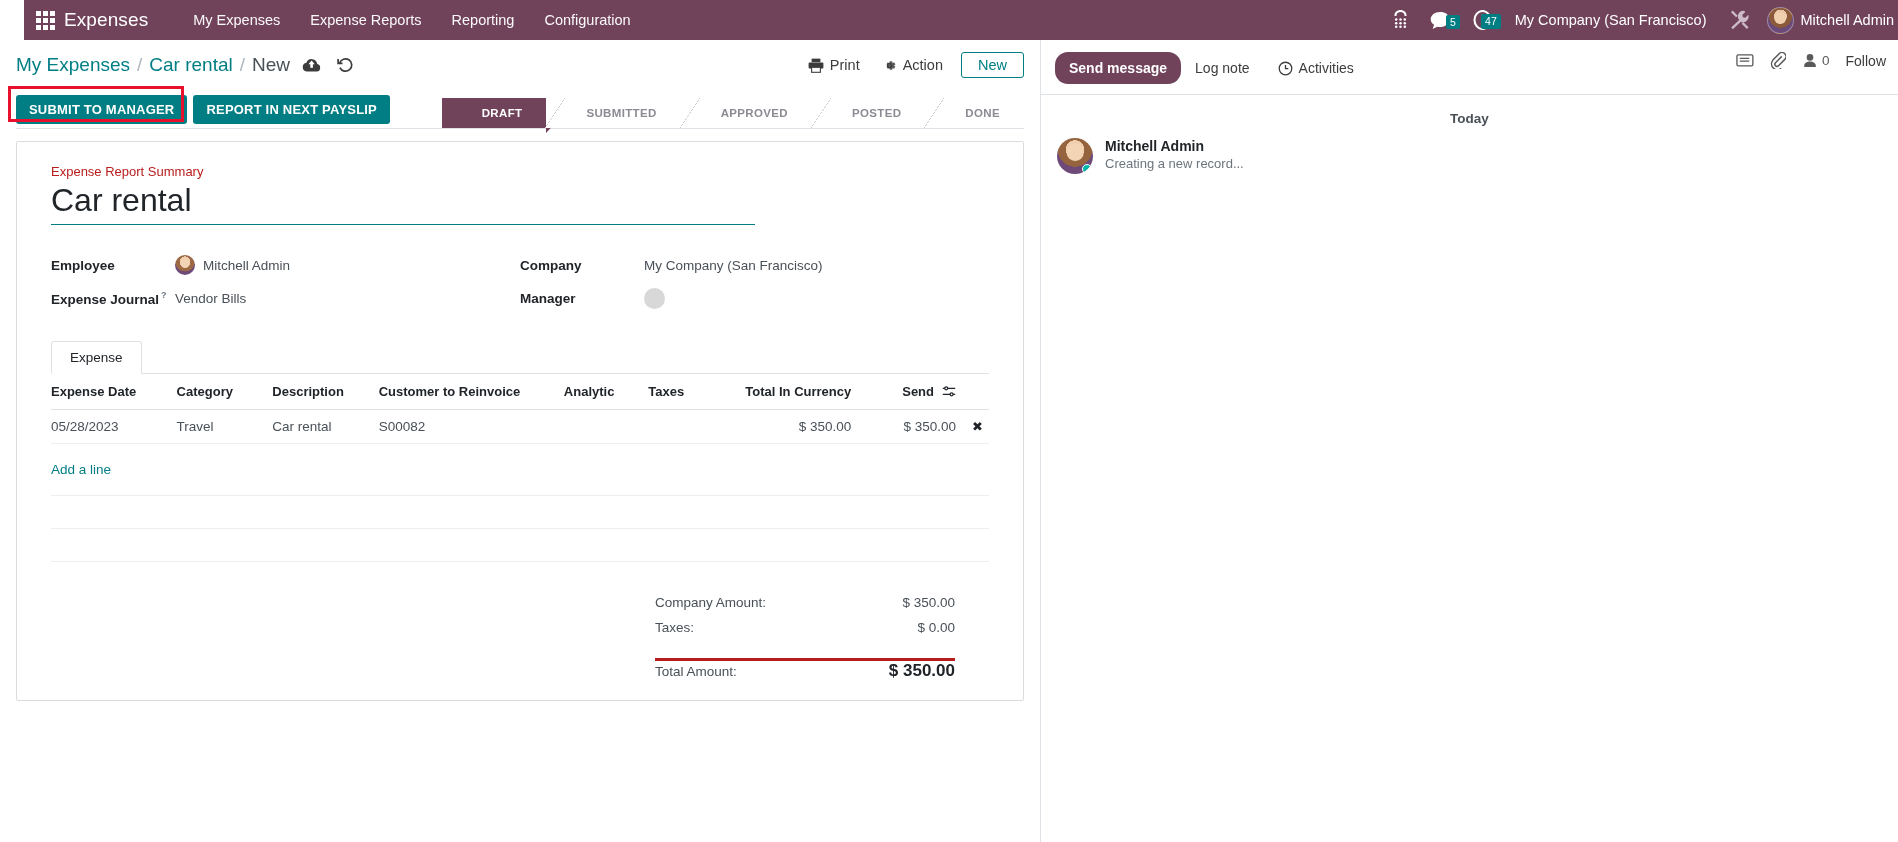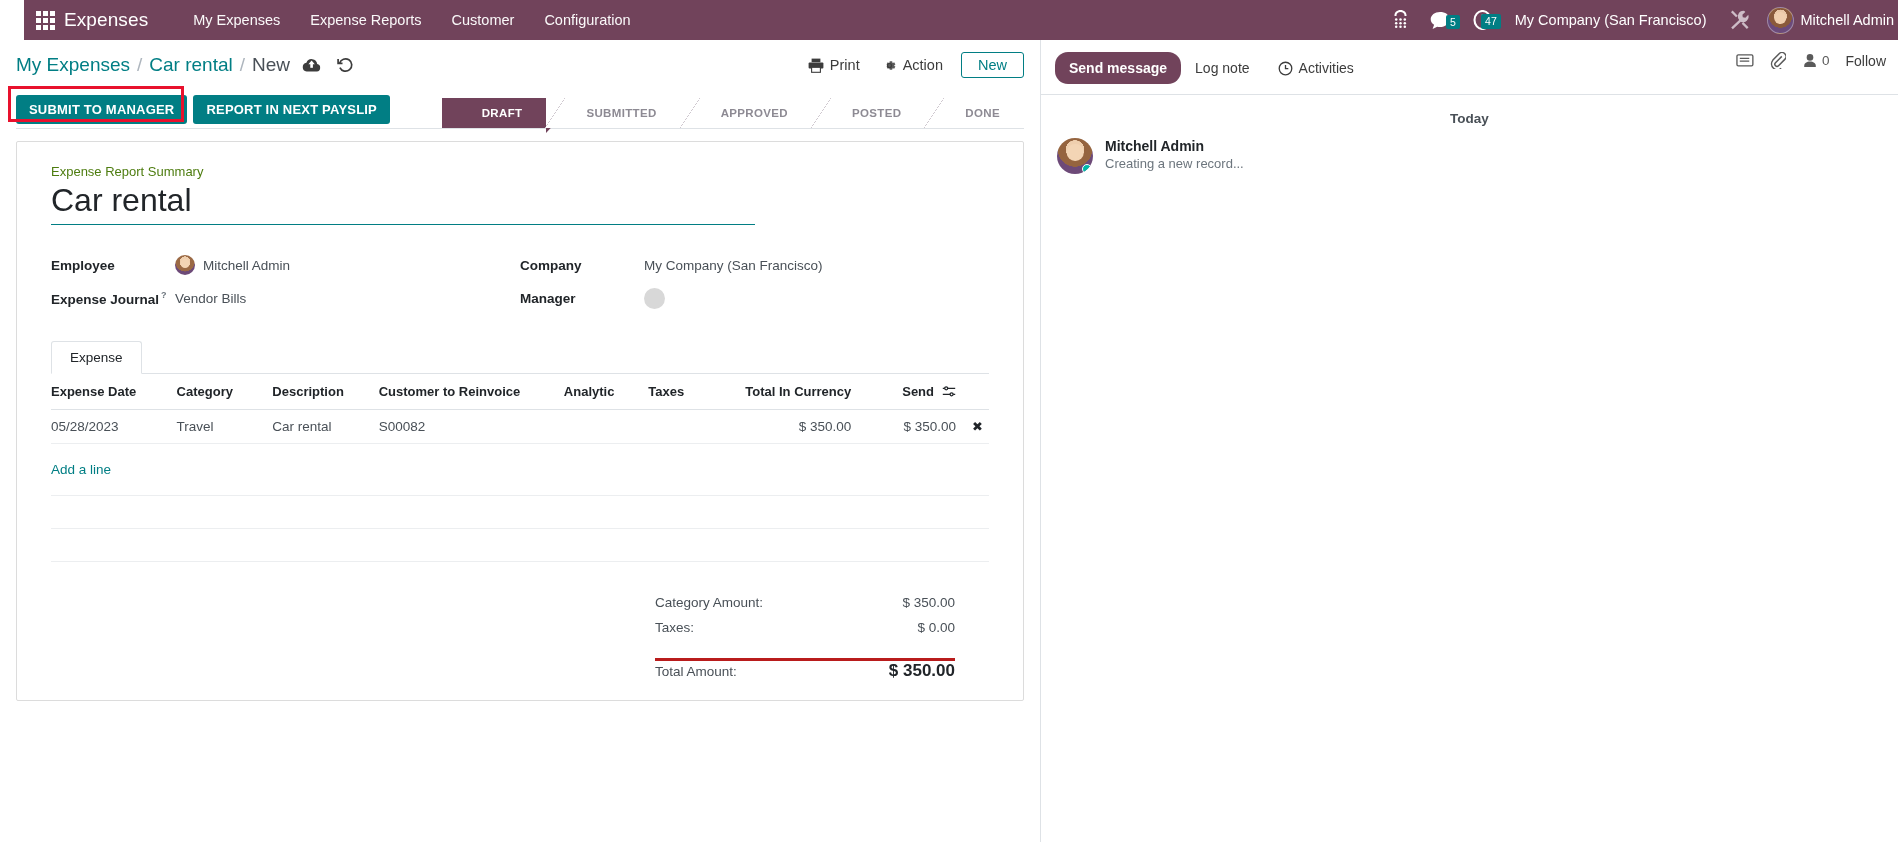--- a/index.html
+++ b/index.html
@@ -188,21 +188,21 @@
 
   
   .sheet-wrap { padding: 12px 16px 0 16px; }
   .sheet {
     background: #fff;
     border: 1px solid #dcdcdc;
     border-radius: 2px;
     padding: 22px 34px 0 34px;
     min-height: 560px;
   }
-  .small-label { font-size: 13px; color: #4d7c0f; font-weight: 400; margin-bottom: 3px; }
+  .small-label { font-size: 13px; color: #b91c1c; font-weight: 400; margin-bottom: 3px; }
   .title-row { margin-bottom: 24px; }
   .record-title {
     font-size: 32px;
     font-weight: 400;
     color: #212529;
     border-bottom: 1px solid #017e84;
     display: block;
     width: 704px;
     padding-bottom: 4px;
     line-height: 1.18;
@@ -338,21 +338,21 @@
       <i></i>
       <i></i>
       <i></i>
       <i></i>
       <i></i>
       <i></i>
   </div>
   <div class="brand">Expenses</div>
   <div class="nav-item">My Expenses</div>
   <div class="nav-item">Expense Reports</div>
-  <div class="nav-item">Customer</div>
+  <div class="nav-item">Reporting</div>
   <div class="nav-item">Configuration</div>
 
   <div class="nav-right">
     <div class="nav-icon">
       <svg width="15" height="20" viewBox="0 0 15 20" fill="#fff">
         <path d="M7.5 0C4 0 1.5 2.3 1.5 5.2V6h2v-.8C3.5 3.3 5.2 2 7.5 2s4 1.3 4 3.2V6h2v-.8C13.5 2.3 11 0 7.5 0z"></path>
         <circle cx="3.2" cy="9.6" r="1.25"></circle>
           <circle cx="7.5" cy="9.6" r="1.25"></circle>
           <circle cx="11.8" cy="9.6" r="1.25"></circle>
         <circle cx="3.2" cy="13.2" r="1.25"></circle>
@@ -549,21 +549,21 @@
               <tr class="blank-row">
                   <td colspan="9"></td>
                 </tr>
             </tbody>
           </table>
         </div>
 
         <div class="totals">
           <div class="totals-inner">
             <div class="t-row">
-              <span class="t-label">Category Amount:</span>
+              <span class="t-label">Company Amount:</span>
               <span class="t-val">$ 350.00</span>
             </div>
             <div class="t-row">
               <span class="t-label">Taxes:</span>
               <span class="t-val">$ 0.00</span>
             </div>
             <div class="t-row total">
               <span class="t-label">Total Amount:</span>
               <span class="t-val">$ 350.00</span>
             </div>

